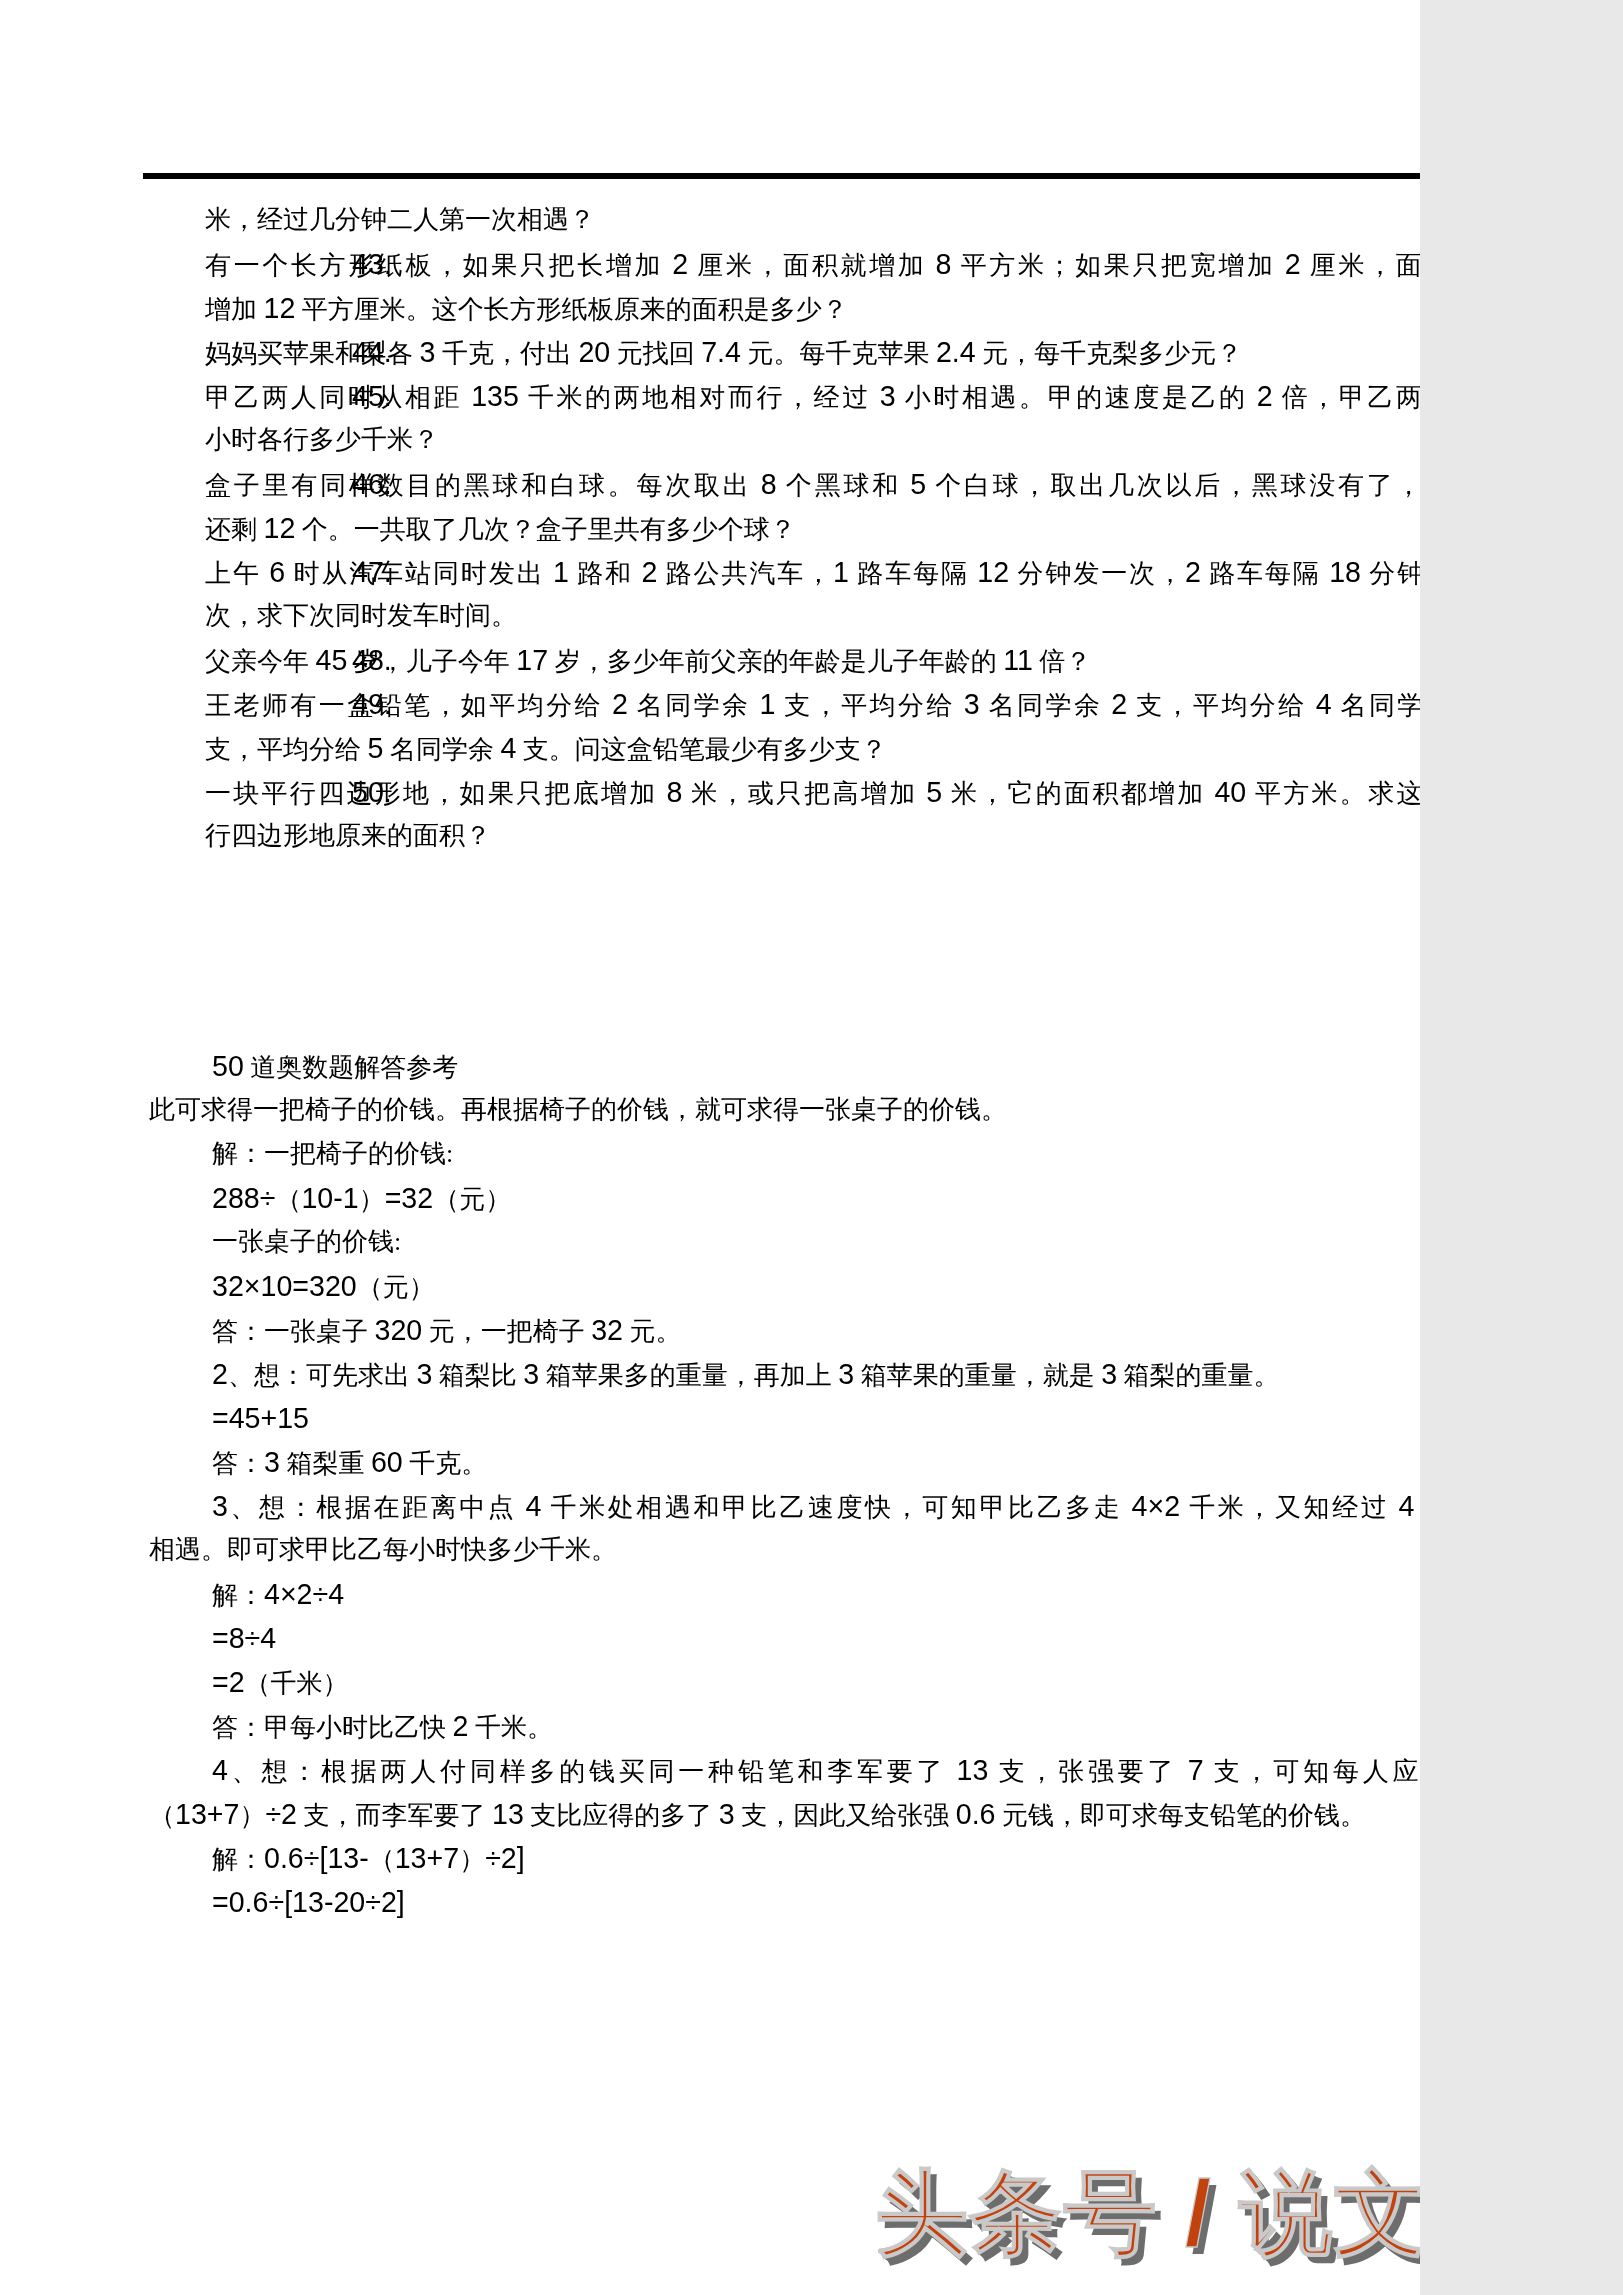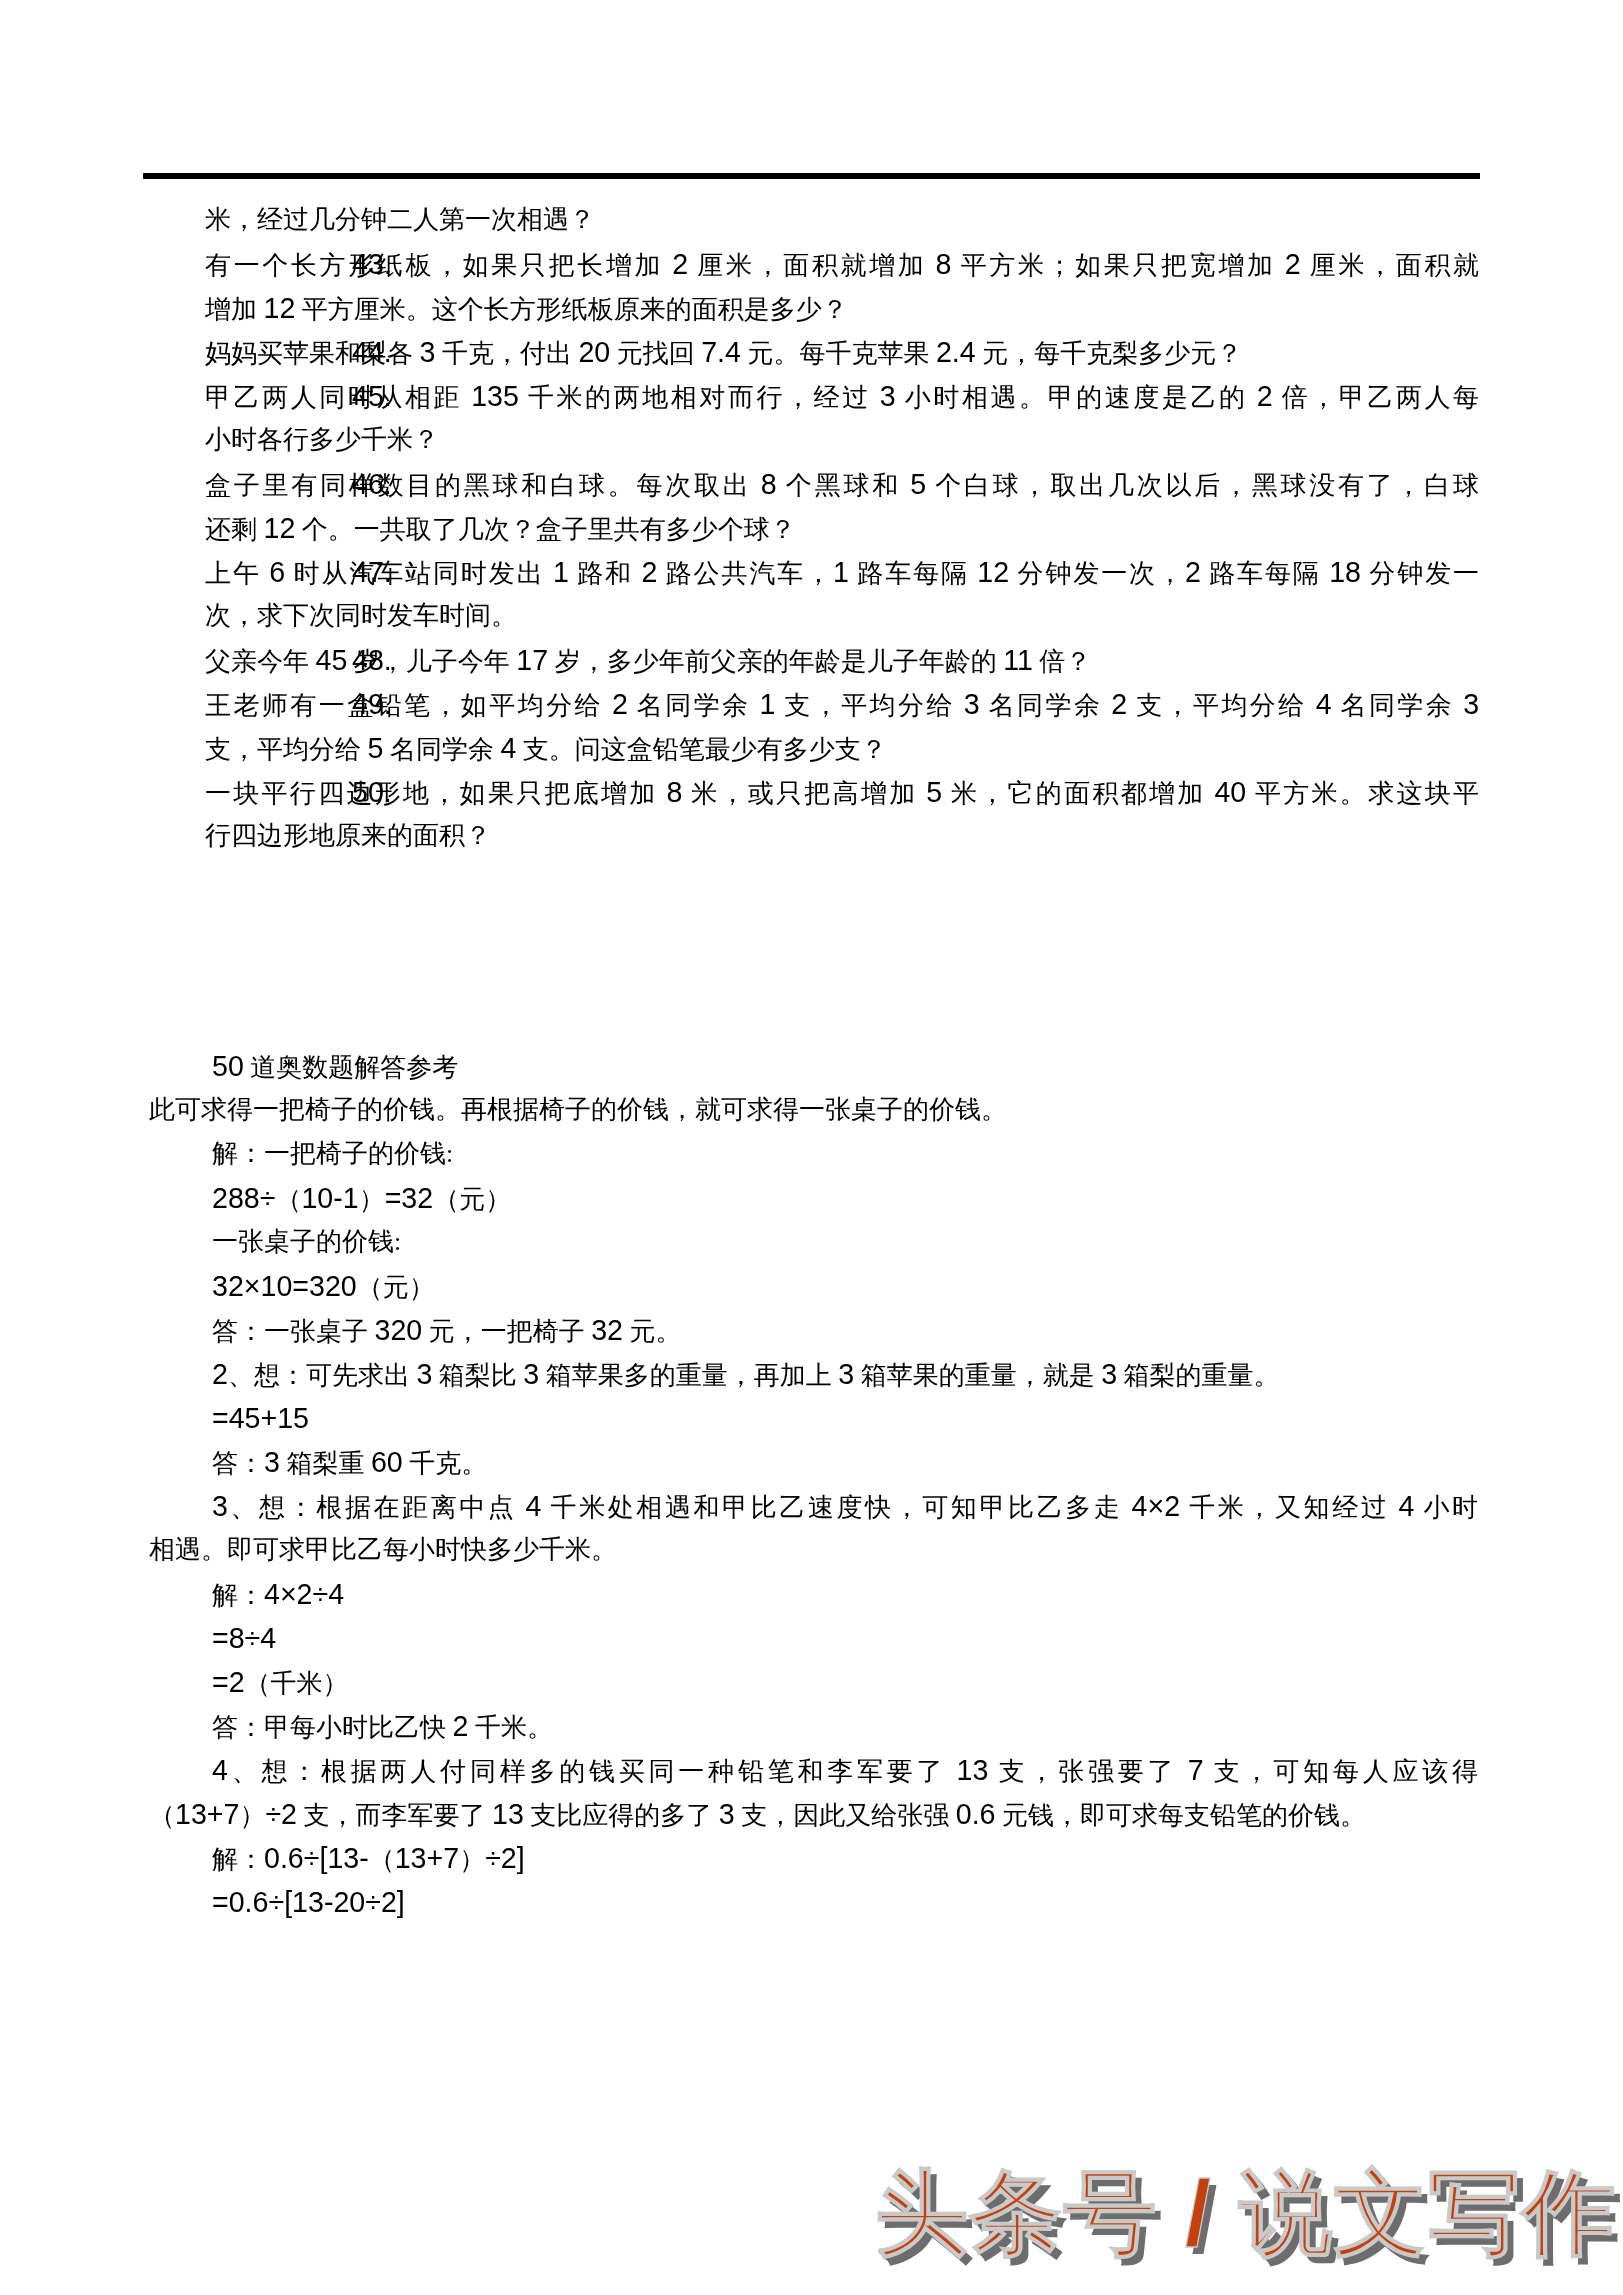--- a/index.html
+++ b/index.html
@@ -1,18 +1,18 @@
 <!DOCTYPE html>
 <html style="font-size:10.5px"><head>
 <meta charset="utf-8">
 <style>
   html,body{margin:0;padding:0;background:#e8e8e8;}
   .page{
     position:relative;
-    width:1623px;height:2295px;
+    width:1420px;height:2295px;
     background:#ffffff;
     overflow:hidden;
     font-family:"Liberation Serif","DejaVu Serif",serif;
     color:#000;
   }
   .rule{
     position:absolute;left:143px;top:173px;
     width:1337px;height:5.9px;background:#000;
   }
   .problems{position:absolute;left:0;top:198px;width:1623px;}

